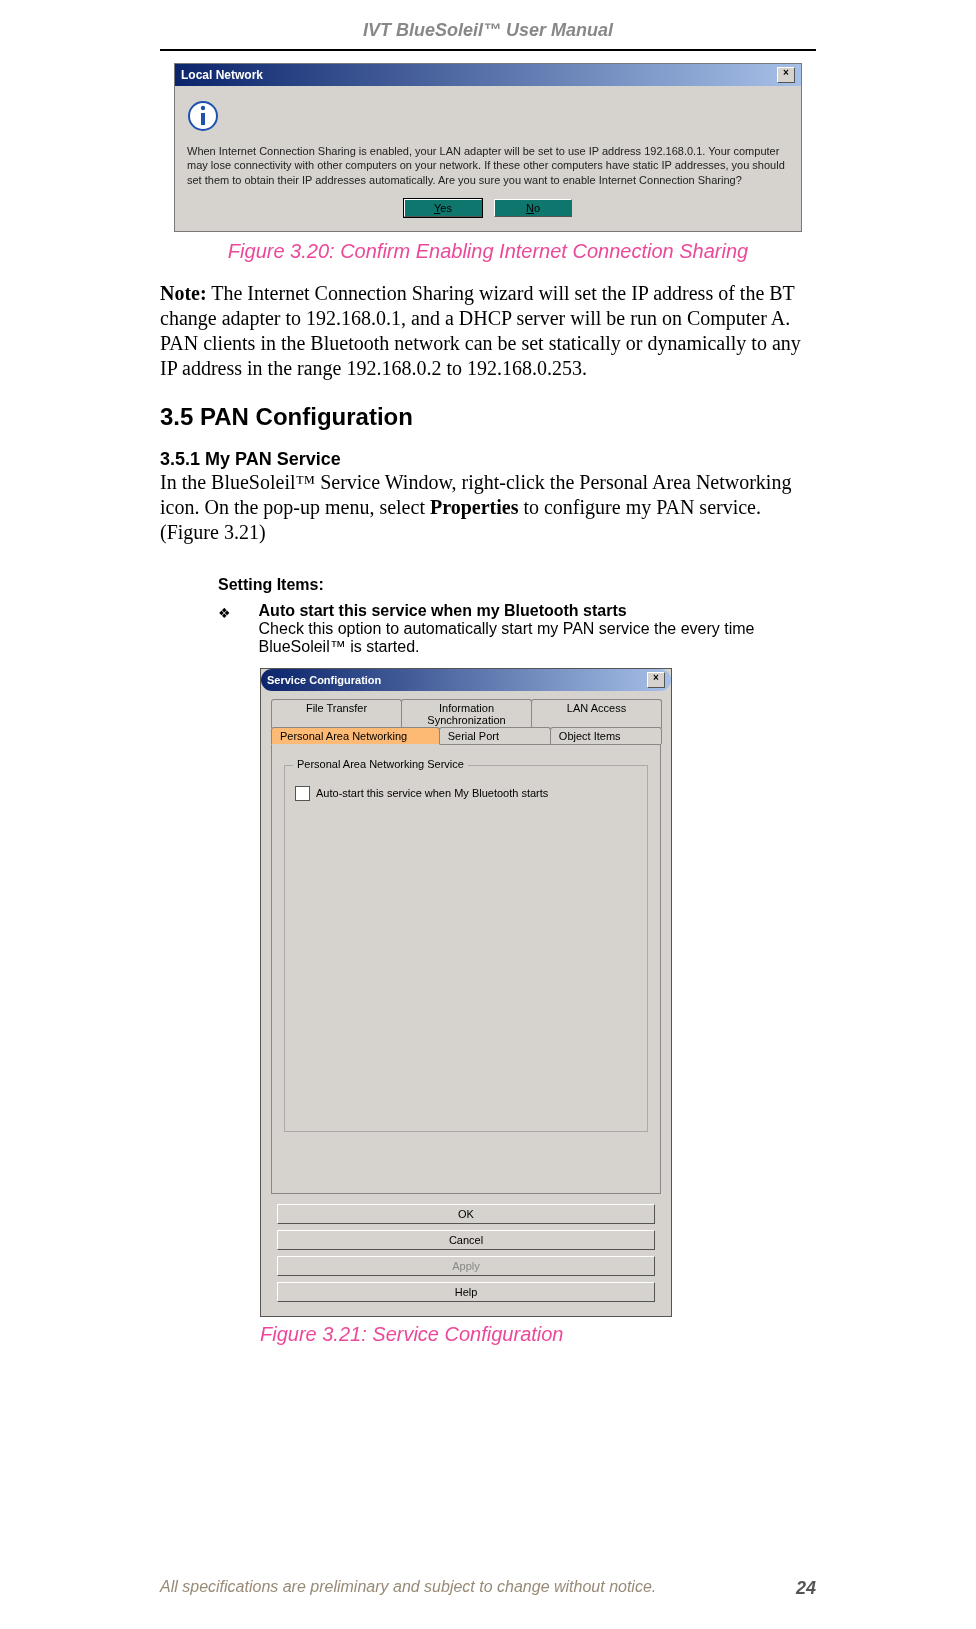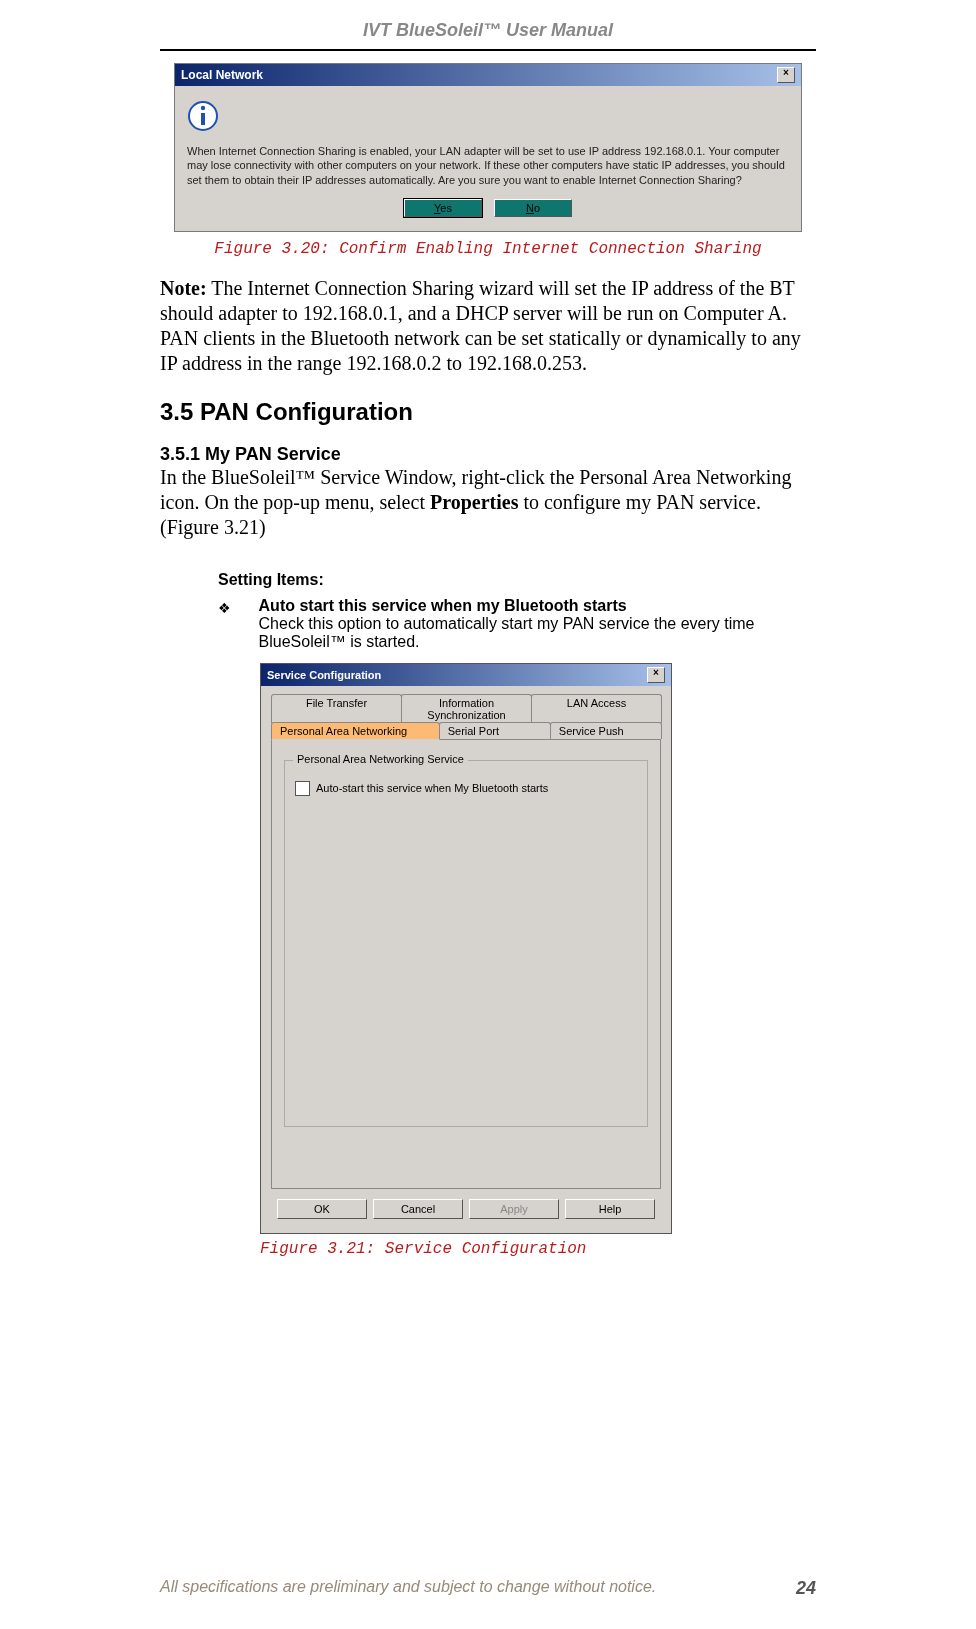--- a/index.html
+++ b/index.html
@@ -99,25 +99,24 @@
     font-size: 11px;
     cursor: pointer;
   }
   .win-btn.default {
     outline: 1px solid #000;
   }
   .win-btn u { text-decoration: underline; }
 
   .fig-caption {
     text-align: center;
-    color: #b91c1c;
+    color: #ec4899;
     font-style: italic;
-    font-size: 16px;
+    font-size: 20px;
     margin: 2px 0 18px 0;
-    font-family: Liberation Mono, monospace;
   }
   .fig-caption.left {
     text-align: left;
     margin-left: 100px;
     margin-top: 6px;
   }
 
   .para {
     font-family: "Times New Roman", Times, serif;
     font-size: 20px;
@@ -180,20 +179,21 @@
     font-size: 11px;
   }
   .svc-titlebar {
     background: linear-gradient(to right, #0b246b, #a6c0e8);
     color: #fff;
     padding: 3px 6px;
     font-weight: bold;
     display: flex;
     justify-content: space-between;
     align-items: center;
+    border-radius: 11px;
   }
   .svc-body {
     padding: 8px 10px 10px 10px;
   }
   .tab-row1, .tab-row2 {
     display: flex;
   }
   .tab {
     border: 1px solid #888;
     border-bottom: none;
@@ -248,20 +248,21 @@
     width: 13px;
     height: 13px;
     border: 1px solid #555;
     background: #fff;
   }
   .svc-btnrow {
     display: flex;
     justify-content: space-between;
     padding: 10px 6px 4px 6px;
     gap: 6px;
+    flex-direction: column;
   }
   .svc-btn {
     flex: 1;
     padding: 3px 4px;
     background: #d6d3ce;
     border: 1px solid #555;
     border-top-color: #fff;
     border-left-color: #fff;
     font-size: 11px;
     cursor: pointer;
@@ -317,21 +318,21 @@
     </div>
     <div class="win-btnrow">
       <button class="win-btn default"><u>Y</u>es</button>
       <button class="win-btn"><u>N</u>o</button>
     </div>
   </div>
 
   <div class="fig-caption">Figure 3.20: Confirm Enabling Internet Connection Sharing</div>
 
   <p class="para">
-    <b>Note:</b><span> The Internet Connection Sharing wizard will set the IP address of the BT should adapter to 192.168.0.1, and a DHCP server will be run on Computer A. PAN clients in the Bluetooth network can be set statically or dynamically to any IP address in the range 192.168.0.2 to 192.168.0.253.</span>
+    <b>Note:</b><span> The Internet Connection Sharing wizard will set the IP address of the BT change adapter to 192.168.0.1, and a DHCP server will be run on Computer A. PAN clients in the Bluetooth network can be set statically or dynamically to any IP address in the range 192.168.0.2 to 192.168.0.253.</span>
   </p>
 
   <div class="h-sec">3.5  PAN Configuration</div>
 
   <div class="h-sub">3.5.1 My PAN Service</div>
   <p class="para2">
     <span>In the BlueSoleil™ Service Window, right-click the Personal Area Networking icon. On the pop-up menu, select </span><b>Properties</b><span> to configure my PAN service. (Figure 3.21)</span>
   </p>
 
   <div class="setting-block">
@@ -352,21 +353,21 @@
     </div>
     <div class="svc-body">
       <div class="tab-row1">
         <div class="tab">File Transfer</div>
         <div class="tab">Information Synchronization</div>
         <div class="tab">LAN Access</div>
       </div>
       <div class="tab-row2">
         <div class="tab active flex-wide">Personal Area Networking</div>
         <div class="tab flex-mid">Serial Port</div>
-        <div class="tab flex-sm">Service Push</div>
+        <div class="tab flex-sm">Object Items</div>
       </div>
       <div class="tab-panel">
         <div class="groupbox">
           <span class="groupbox-title">Personal Area Networking Service</span>
           <div class="chk-row">
             <span class="chk"></span>
             <span>Auto-start this service when My Bluetooth starts</span>
           </div>
         </div>
       </div>

